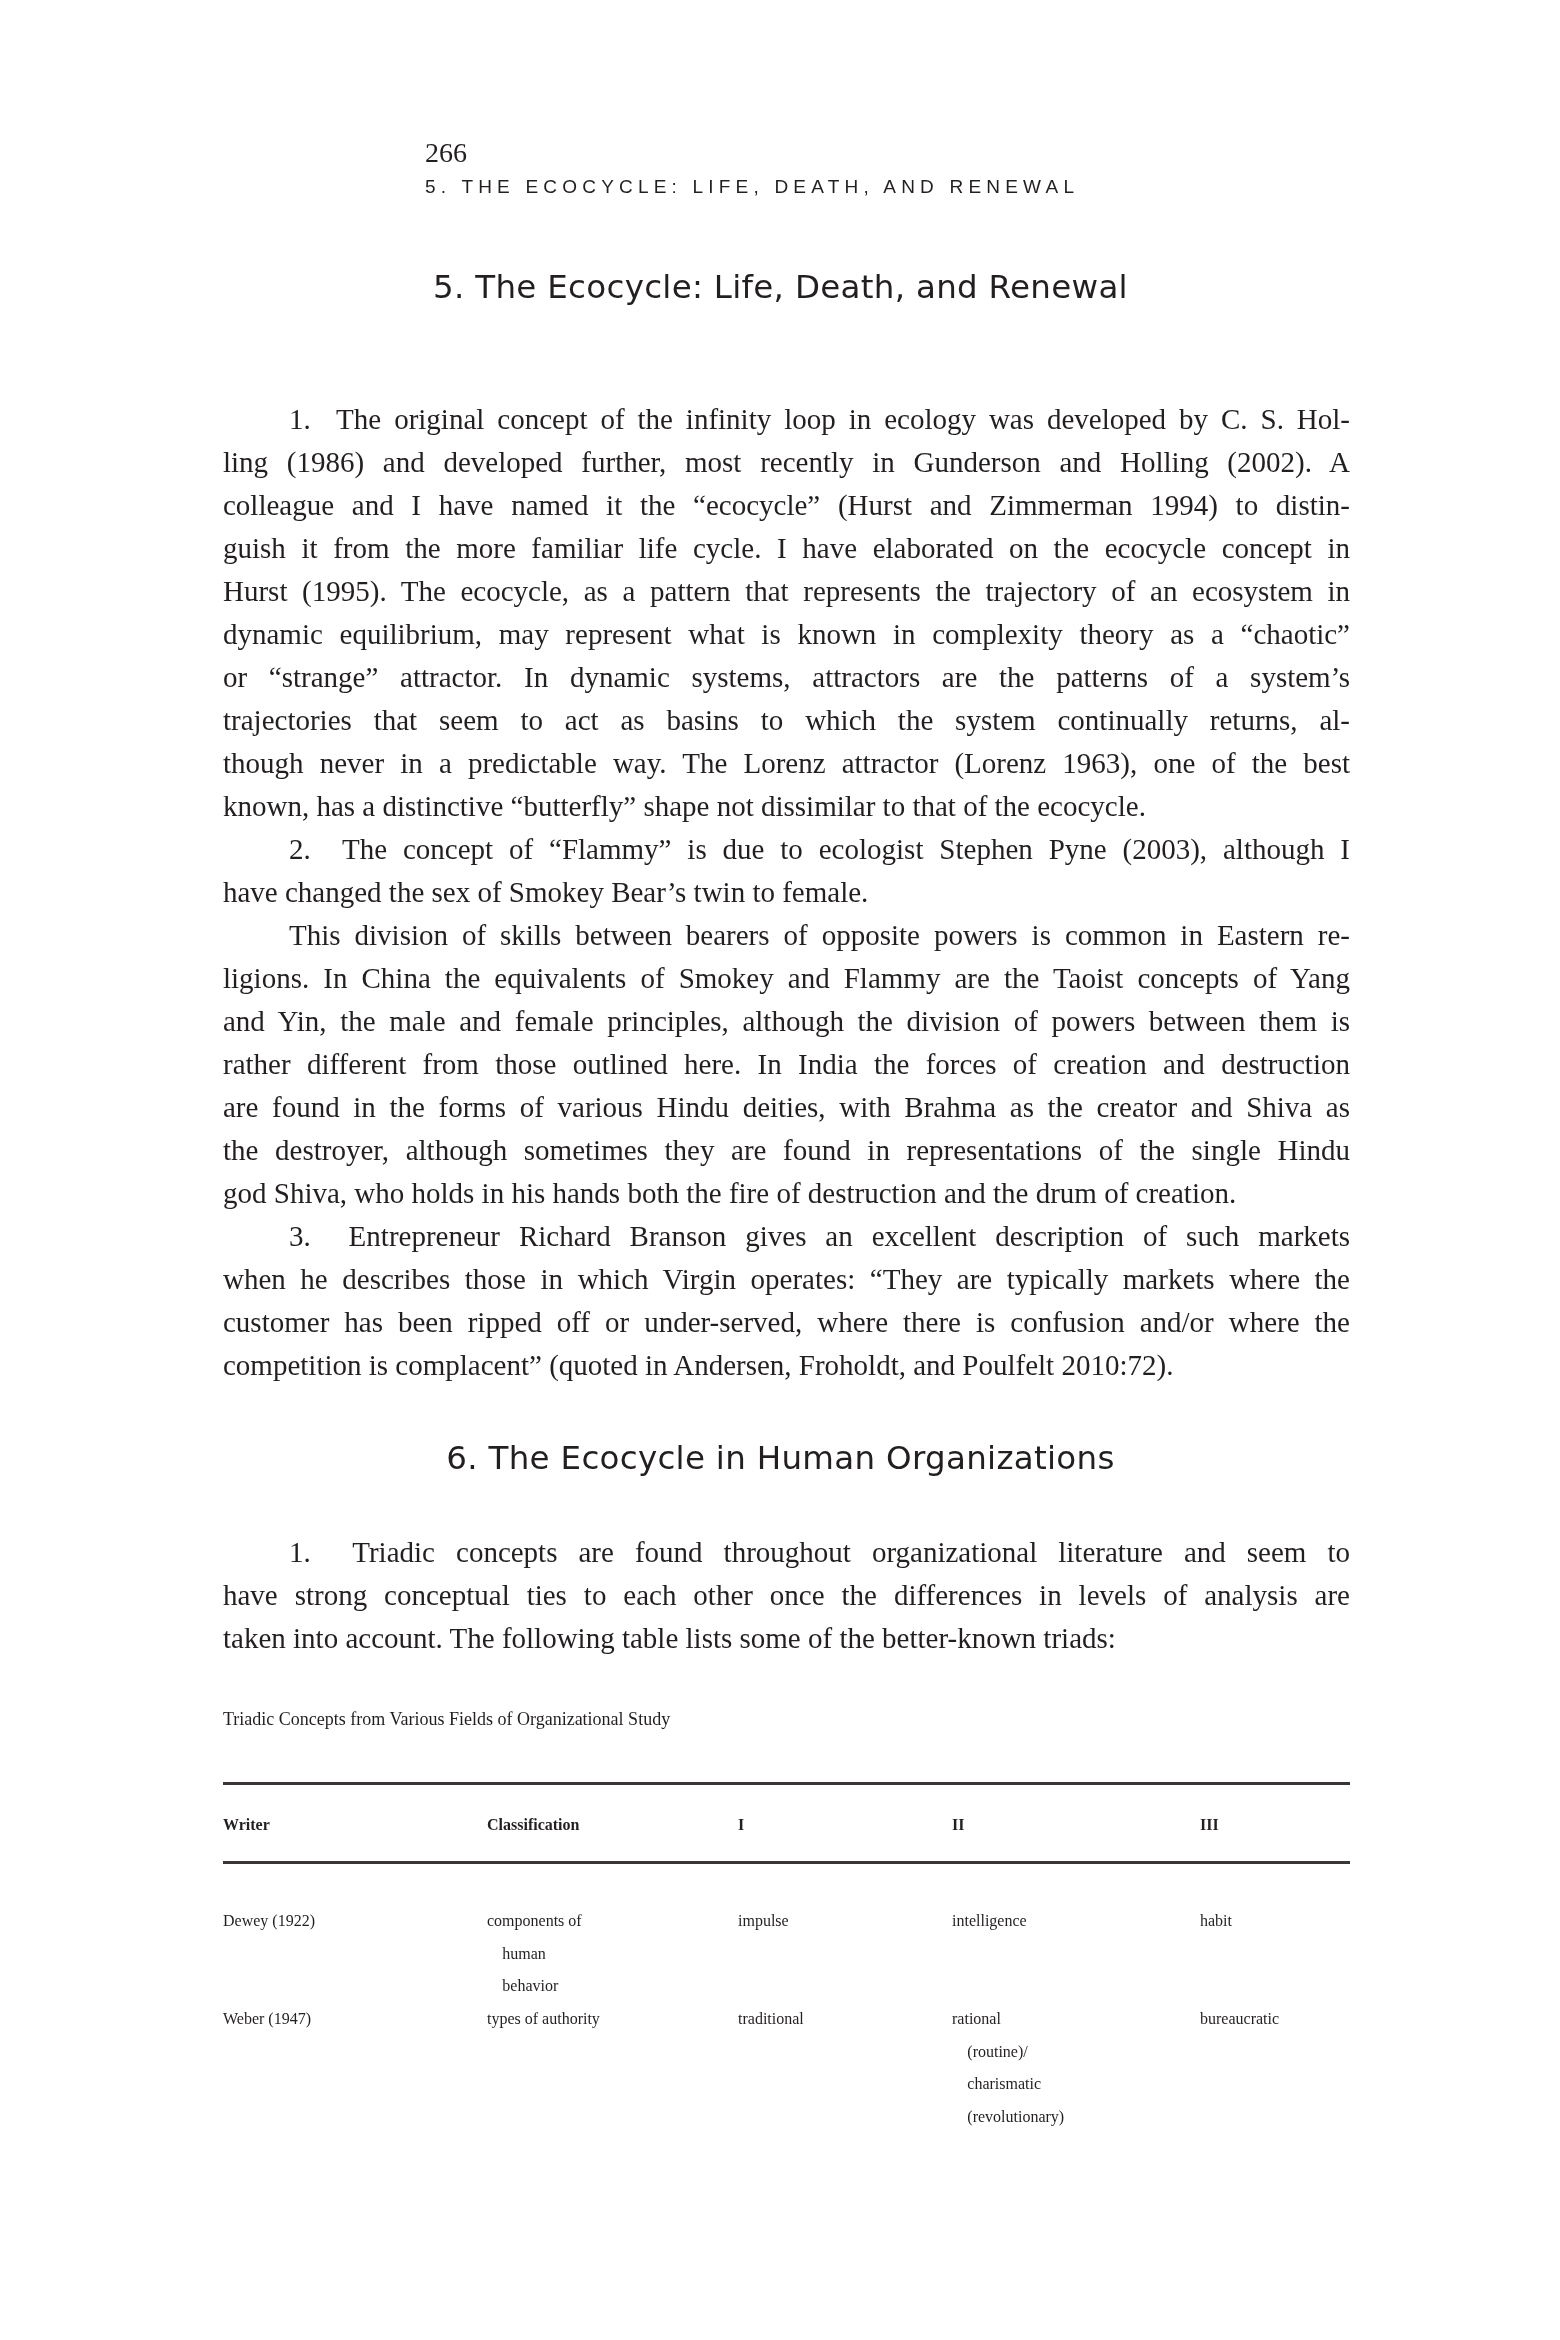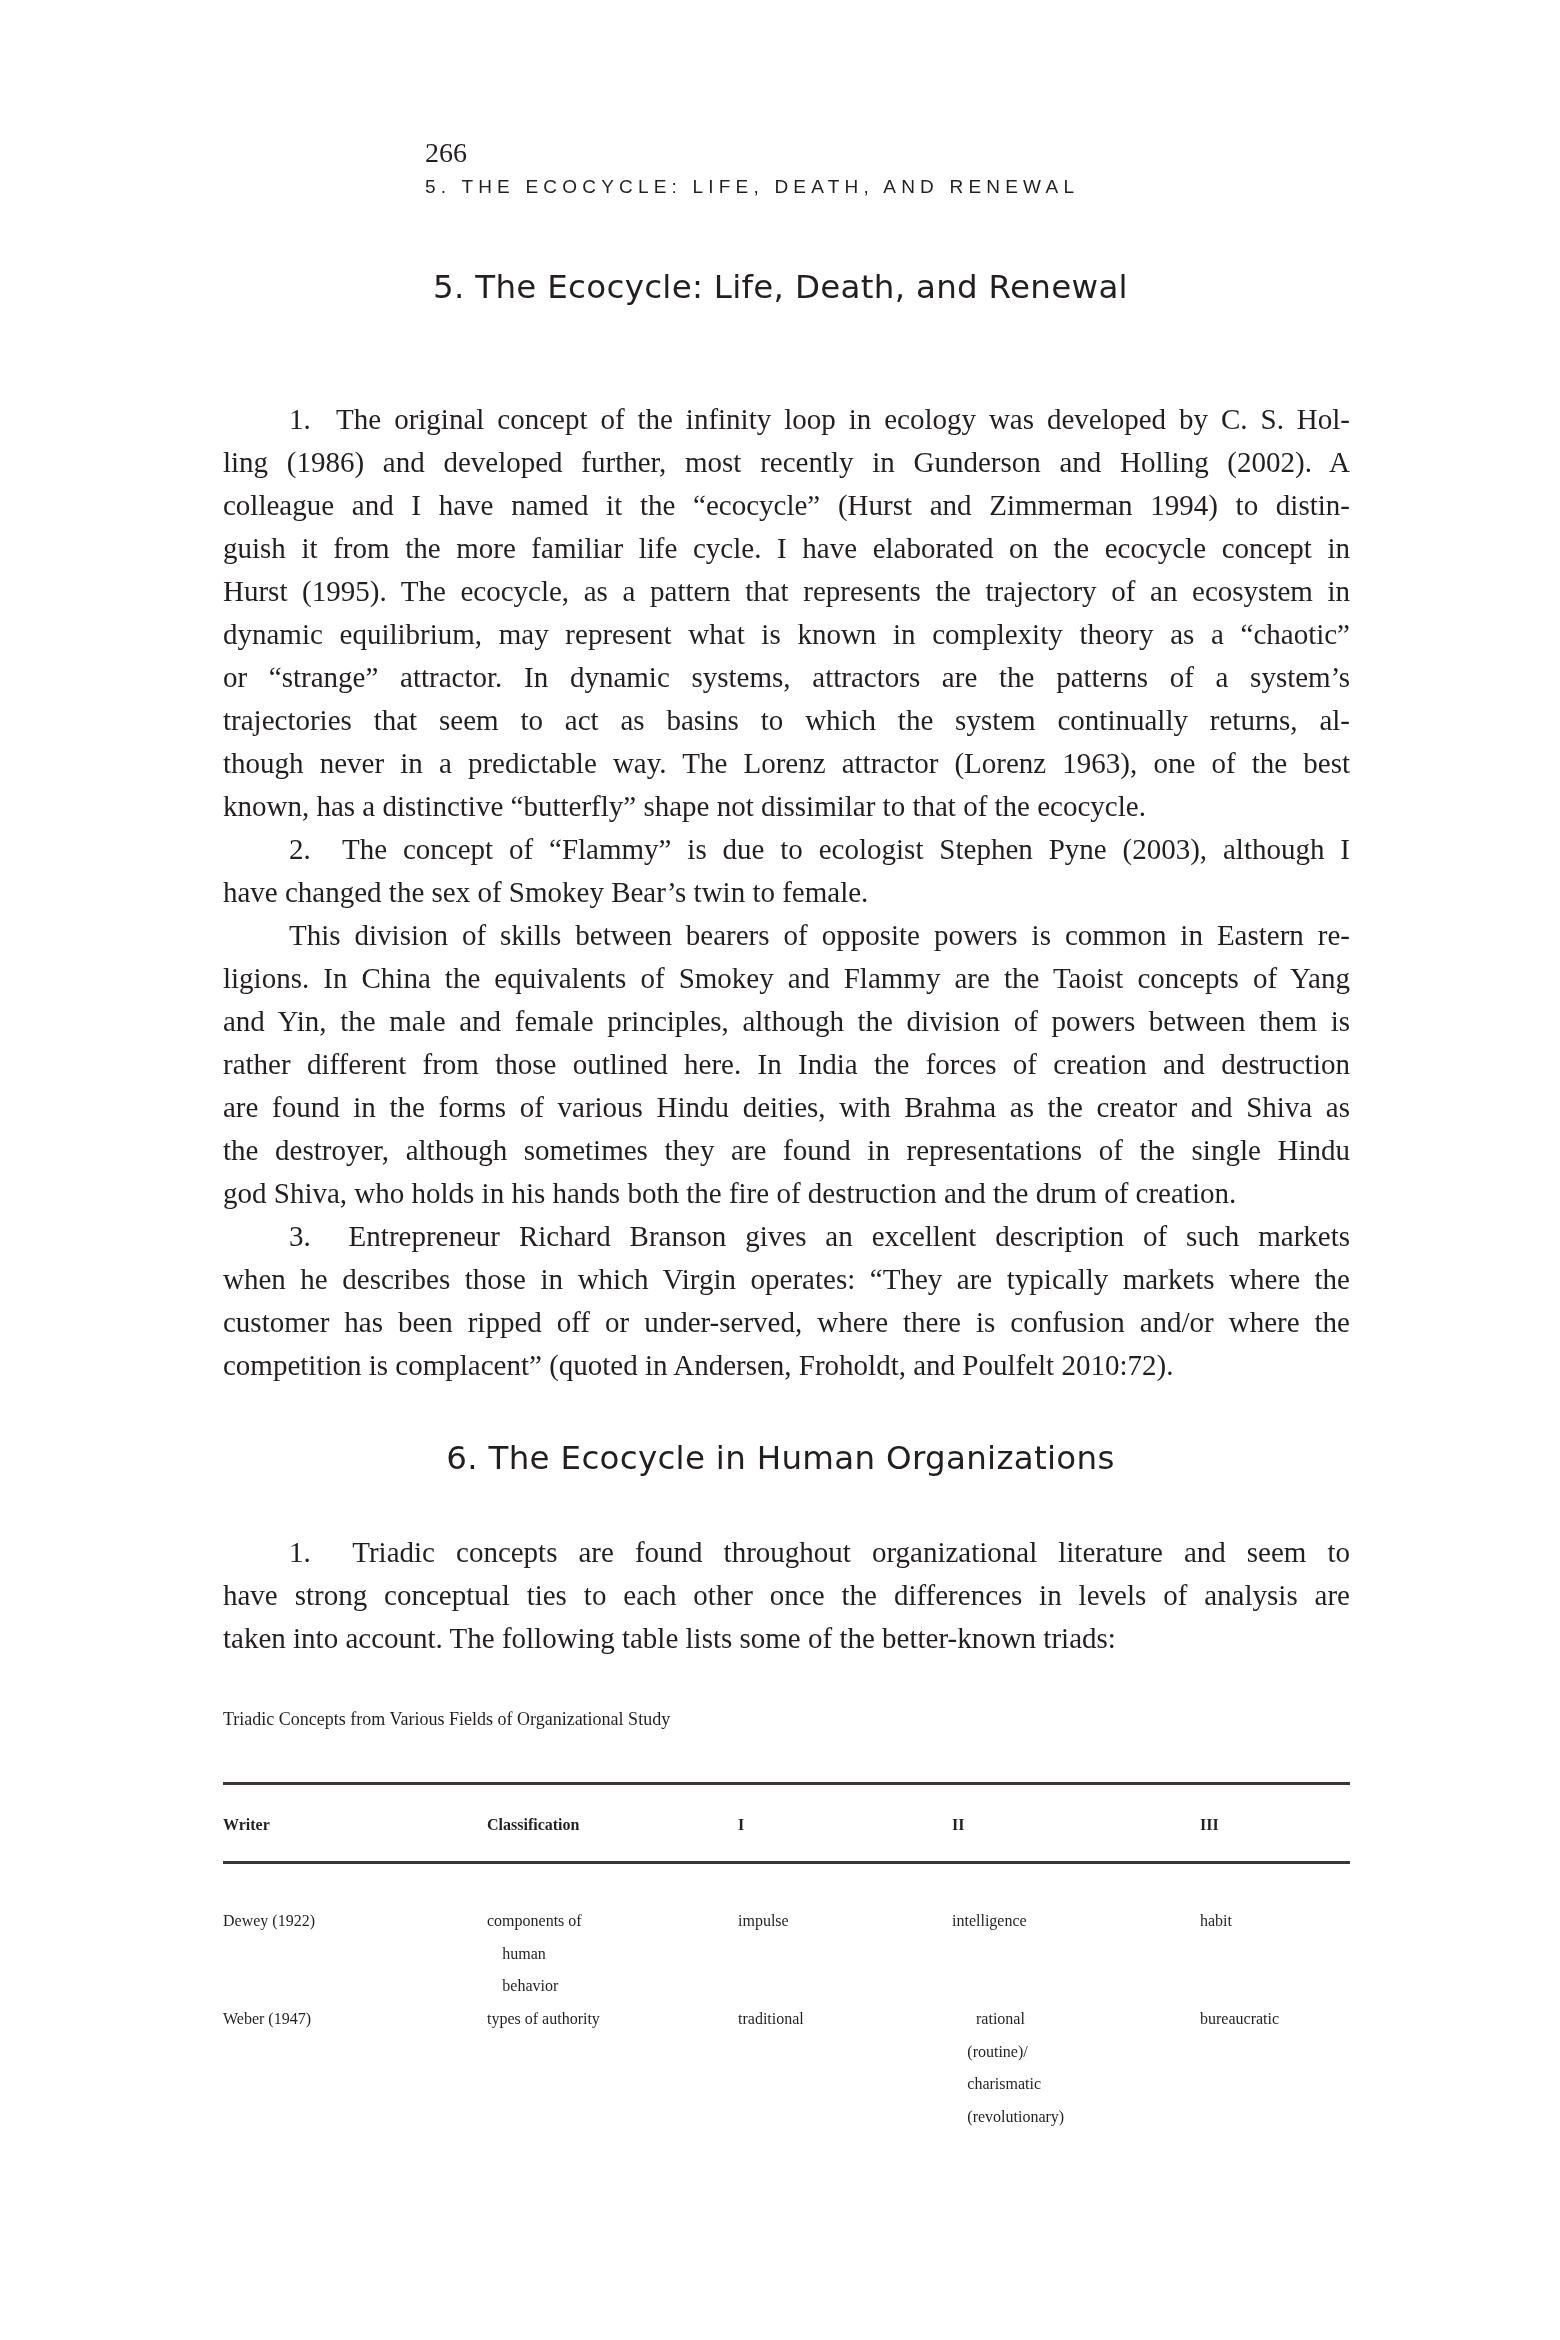--- a/index.html
+++ b/index.html
@@ -147,21 +147,21 @@
         <div class="td c0">
           <span style="display: block;">Weber (1947)</span>
         </div>
         <div class="td c1">
           <span style="display: block;">types of authority</span>
         </div>
         <div class="td c2">
           <span style="display: block;">traditional</span>
         </div>
         <div class="td c3">
-          <span style="display: block; margin-left: 24px;">rational</span>
+          <span style="display: block;">rational</span>
           <span class="cont">(routine)/</span>
           <span class="cont">charismatic</span>
           <span class="cont">(revolutionary)</span>
         </div>
         <div class="td c4">
           <span style="display: block;">bureaucratic</span>
         </div>
       </div>
   </div>
 

